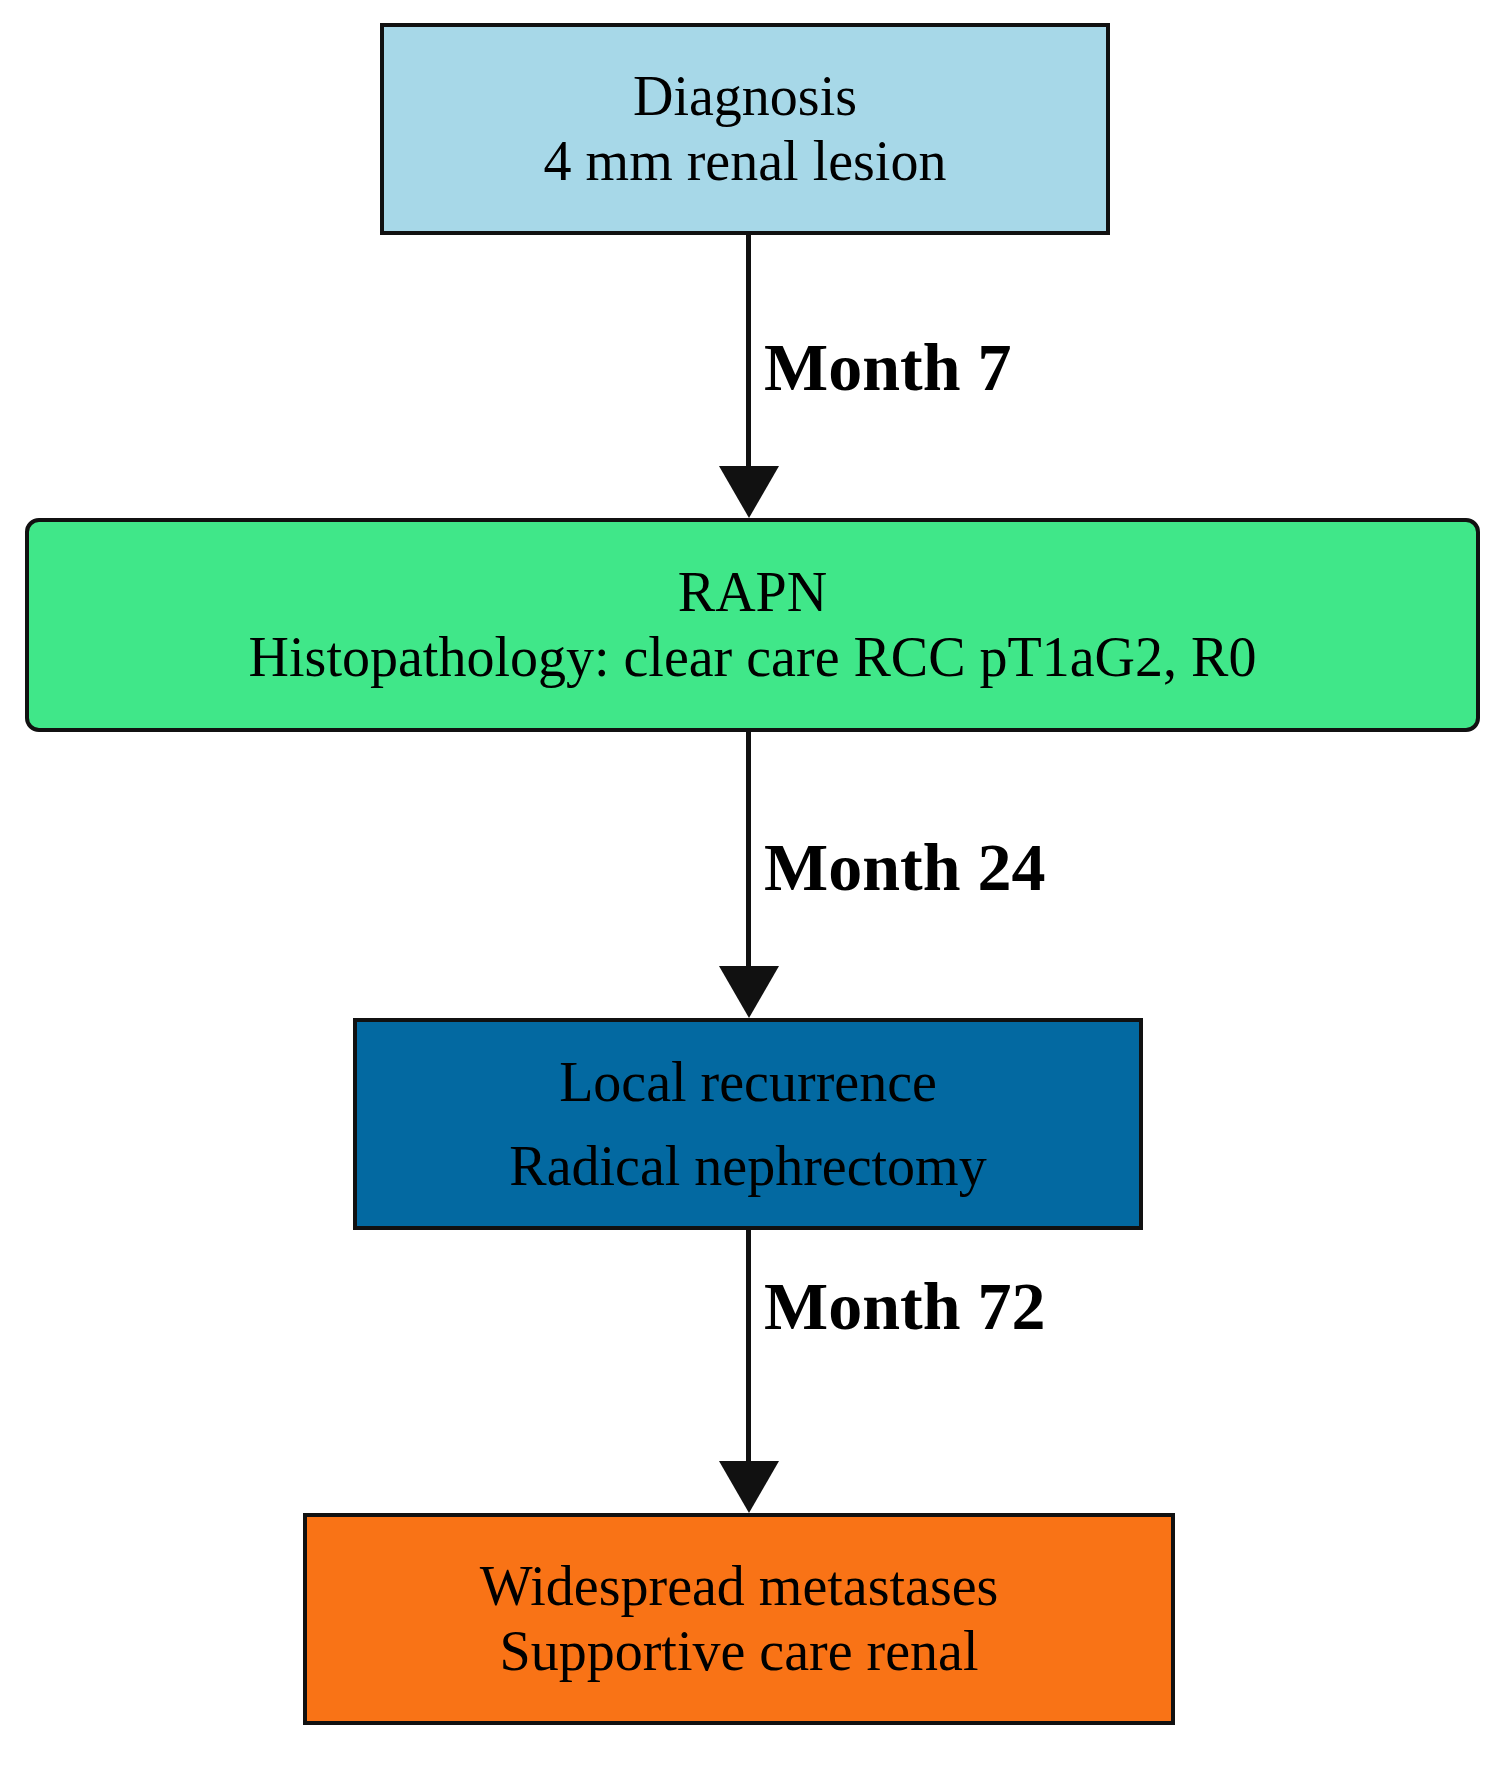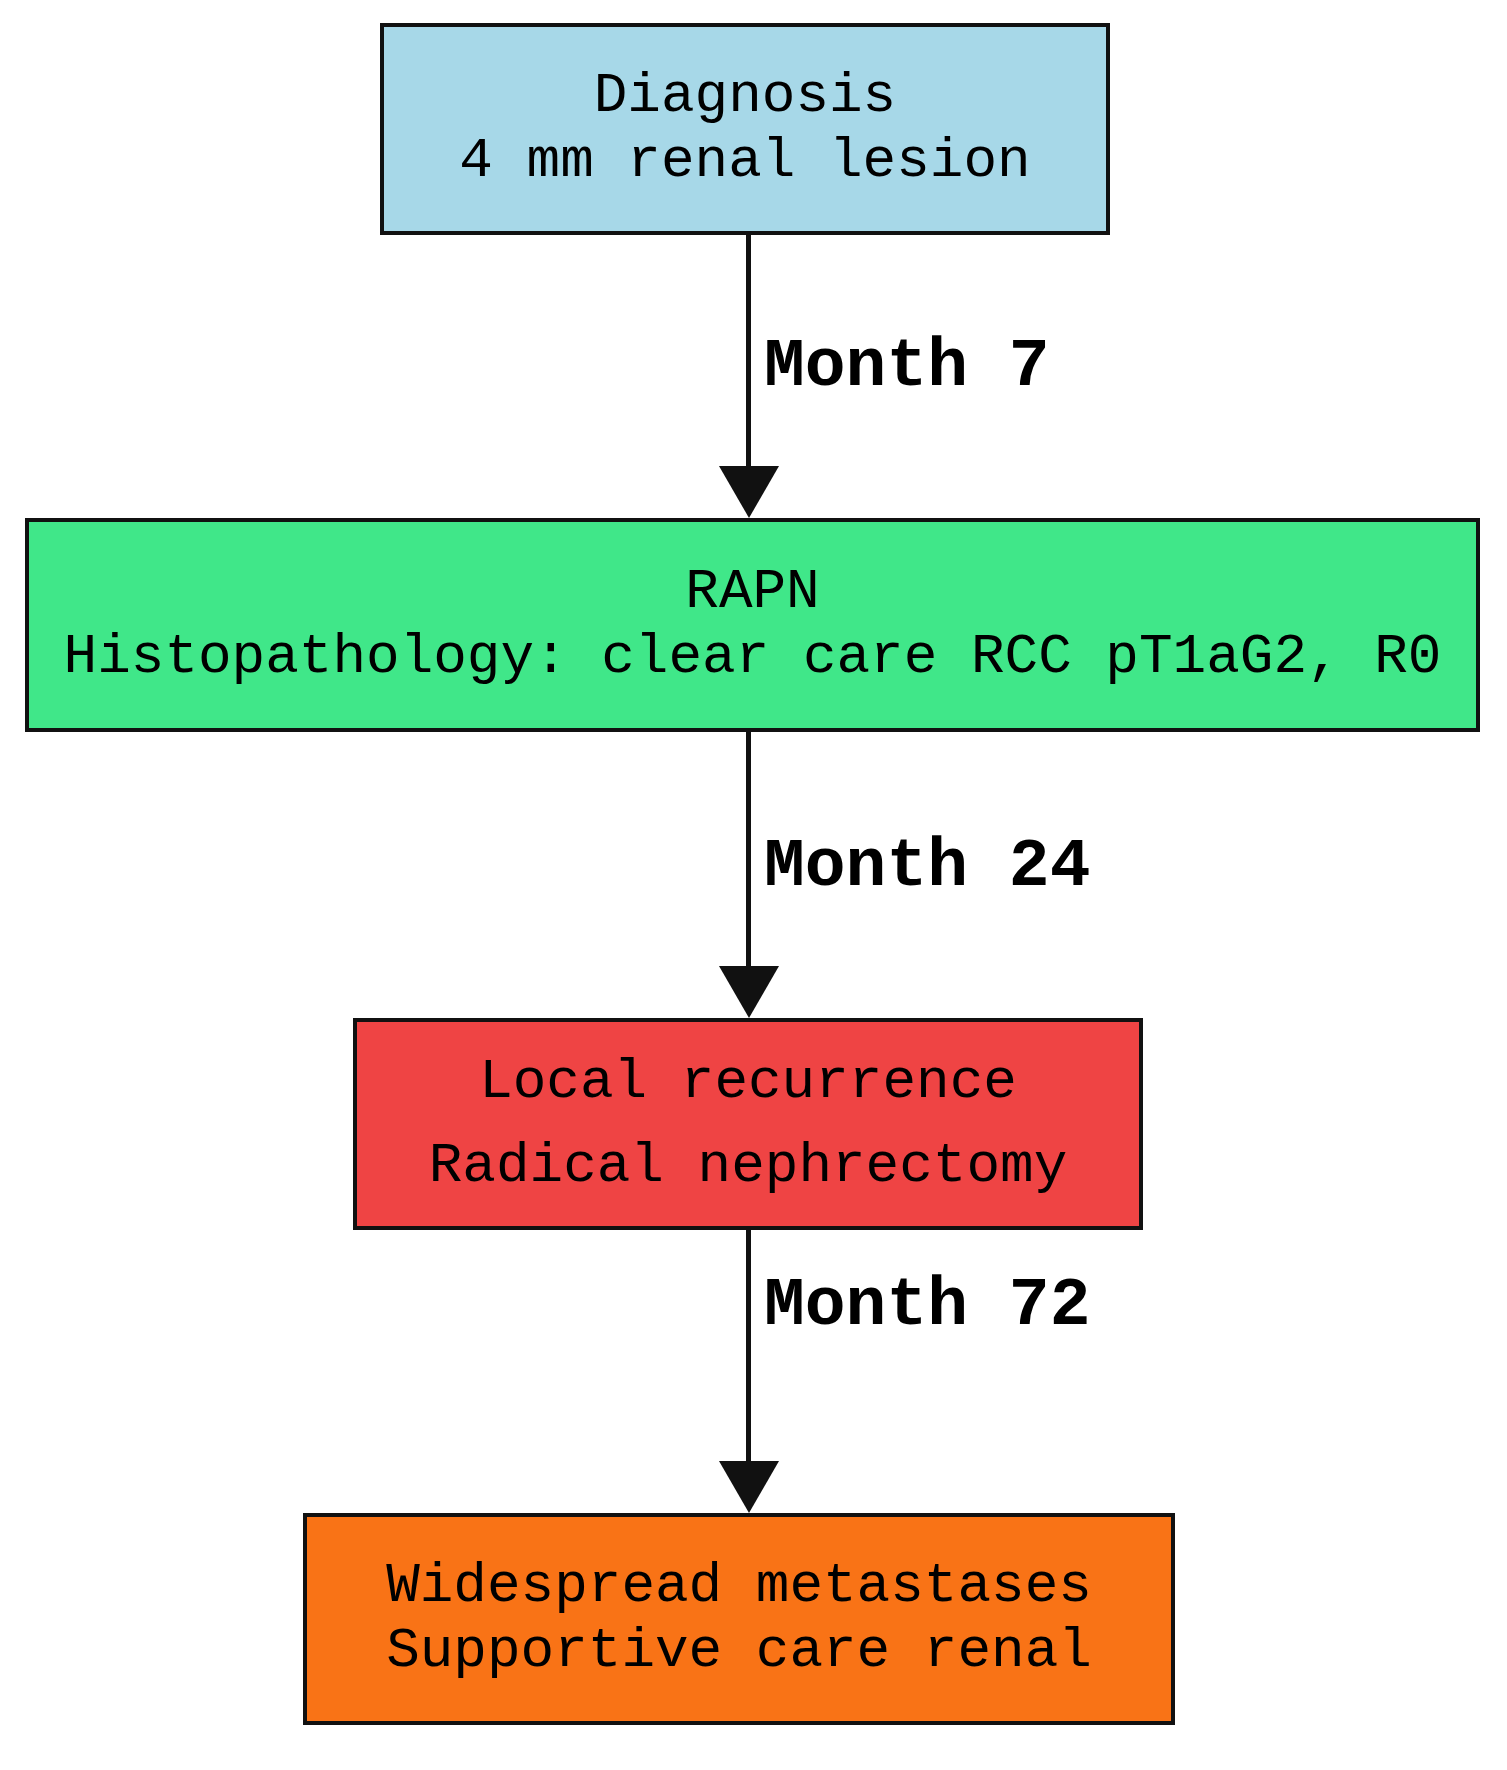--- a/index.html
+++ b/index.html
@@ -5,21 +5,21 @@
   html, body {
     margin: 0;
     padding: 0;
     background: #ffffff;
   }
   .canvas {
     position: relative;
     width: 1507px;
     height: 1770px;
     background: #ffffff;
-    font-family: Liberation Mono, monospace;
+    font-family: Liberation Serif, serif;
     color: #000000;
     overflow: hidden;
   }
   .node {
     position: absolute;
     box-sizing: border-box;
     border: 4px solid var(--stroke, #111111);
     display: flex;
     flex-direction: column;
     align-items: center;
@@ -78,30 +78,30 @@
 
   <div class="node node-1" style="background-color: rgb(167, 216, 232);">
     <div class="node-line">Diagnosis</div>
     <div class="node-line">4 mm renal lesion</div>
   </div>
 
   <div class="shaft shaft-1"></div>
   <div class="head head-1"></div>
   <div class="edge-label edge-label-1">Month 7</div>
 
-  <div class="node node-2" style="background-color: rgb(64, 231, 137);">
+  <div class="node node-2" style="background-color: rgb(64, 231, 137); border-radius: 14px;">
     <div class="node-line">RAPN</div>
     <div class="node-line">Histopathology: clear care RCC pT1aG2, R0</div>
   </div>
 
   <div class="shaft shaft-2"></div>
   <div class="head head-2"></div>
   <div class="edge-label edge-label-2">Month 24</div>
 
-  <div class="node node-3" style="background-color: #ef4444; gap: 19px;">
+  <div class="node node-3" style="background-color: #0369a1; gap: 19px;">
     <div class="node-line">Local recurrence</div>
     <div class="node-line">Radical nephrectomy</div>
   </div>
 
   <div class="shaft shaft-3"></div>
   <div class="head head-3"></div>
   <div class="edge-label edge-label-3">Month 72</div>
 
   <div class="node node-4" style="background-color: #f97316;">
     <div class="node-line">Widespread metastases</div>

